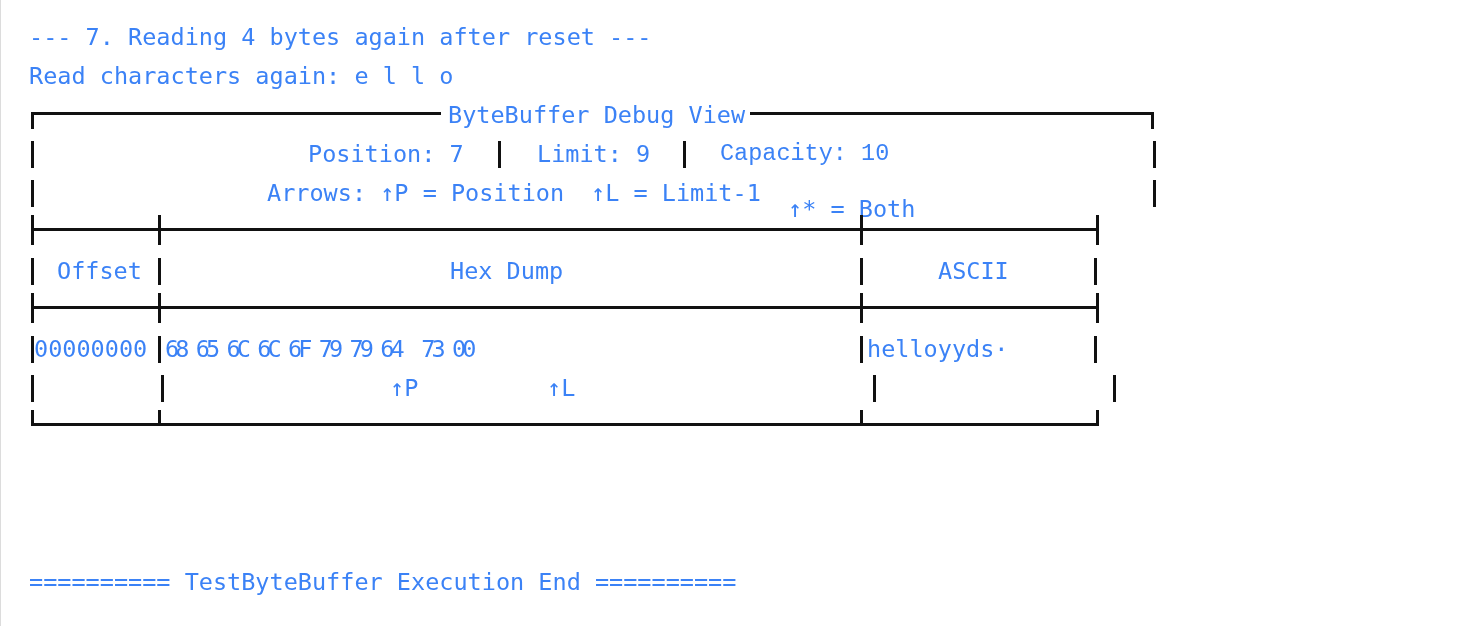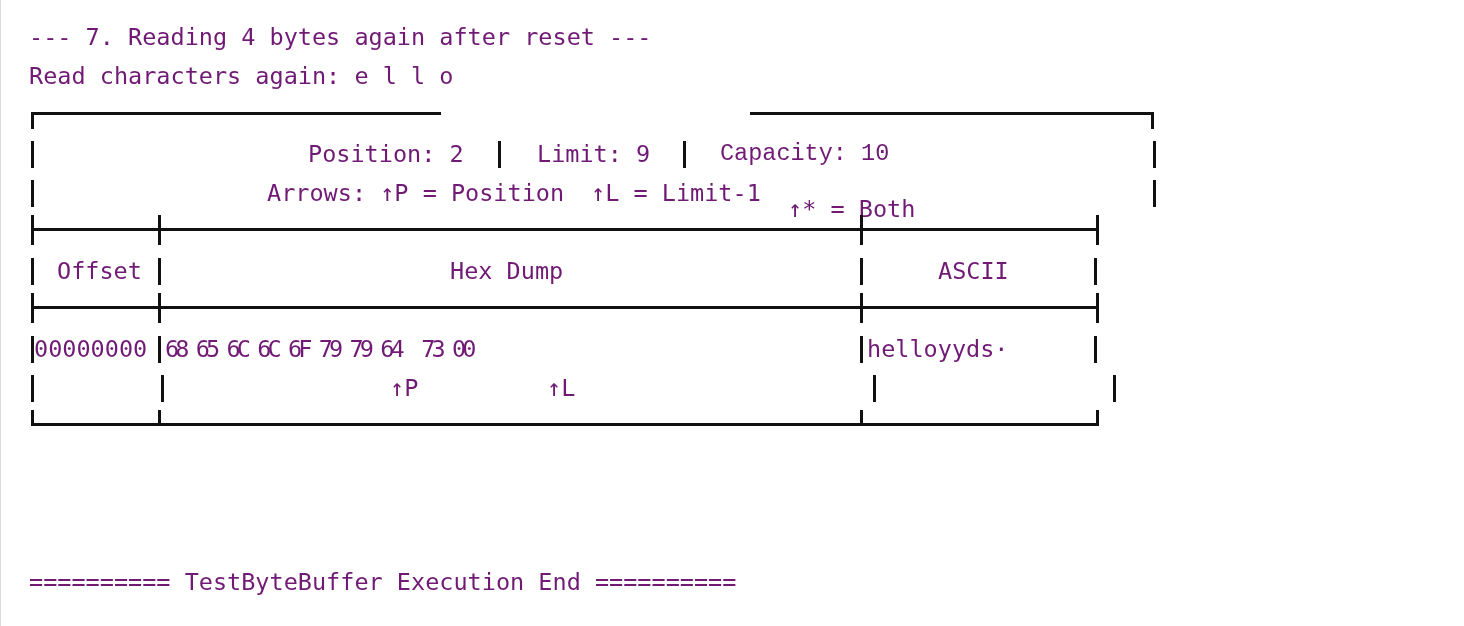--- a/index.html
+++ b/index.html
@@ -6,21 +6,21 @@
   .page {
     position: relative;
     width: 1464px;
     height: 626px;
     background: #ffffff;
     border-left: 1px solid #dcdcdc;
     box-sizing: border-box;
     overflow: hidden;
     font-family: "DejaVu Sans Mono", "Liberation Mono", monospace;
     font-size: 23.5px;
-    color: #701a75;
+    color: #3b82f6;
   }
   
   .t {
     position: absolute;
     white-space: pre;
     line-height: 30px;
   }
   
   .hexrun { letter-spacing: -3.9px; }
   
@@ -40,26 +40,27 @@
 </head>
 <body>
 
 <div class="page">
 
   <span class="t" style="left:28px; top:22px;">--- 7. Reading 4 bytes again after reset ---</span>
 
   <span class="t" style="left:28px; top:61px;">Read characters again: e l l o</span>
 
   <div class="h" style="left:30px; top:112px; width:410px;"></div>
+  <span class="t" style="left:447px; top:100px;">ByteBuffer Debug View</span>
   <div class="h" style="left:749px; top:112px; width:404px;"></div>
   <div class="v" style="left:30px; top:113px; height:16px;"></div>
   <div class="v" style="left:1150px; top:113px; height:16px;"></div>
 
   <div class="v" style="left:30px; top:141px;"></div>
-  <span class="t" style="left:307px; top:139px;">Position: 2</span>
+  <span class="t" style="left:307px; top:139px;">Position: 7</span>
   <div class="v" style="left:497px; top:141px;"></div>
   <span class="t" style="left:536px; top:139px;">Limit: 9</span>
   <div class="v" style="left:682px; top:141px;"></div>
   <span class="t" style="left:719px; top:139px;font-family:Liberation Mono, monospace;">Capacity: 10</span>
   <div class="v" style="left:1152px; top:141px;"></div>
 
   <div class="v" style="left:30px; top:180px;"></div>
   <span class="t" style="left:266px; top:178px;">Arrows: ↑P = Position</span>
   <span class="t" style="left:590px; top:178px;">↑L = Limit-1</span>
   <span class="t" style="left:787px; top:194px;">↑* = Both</span>

